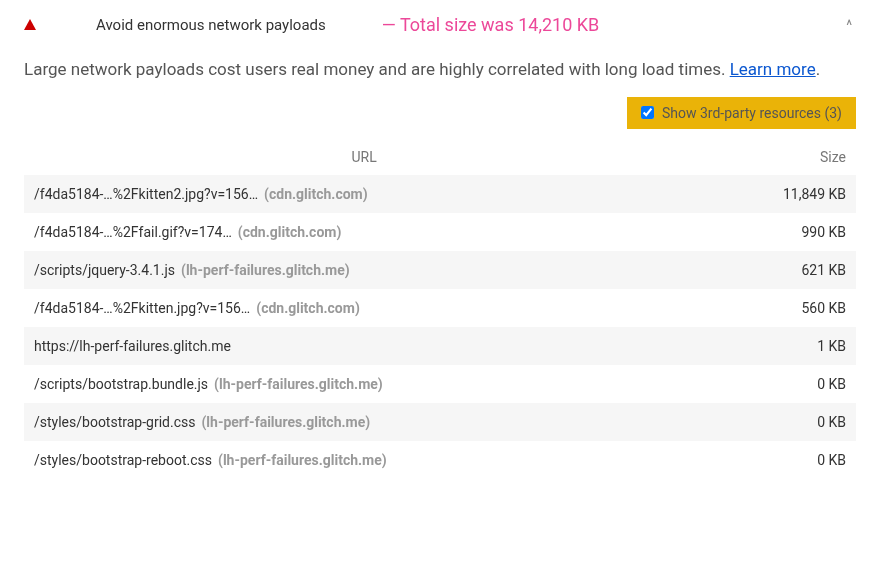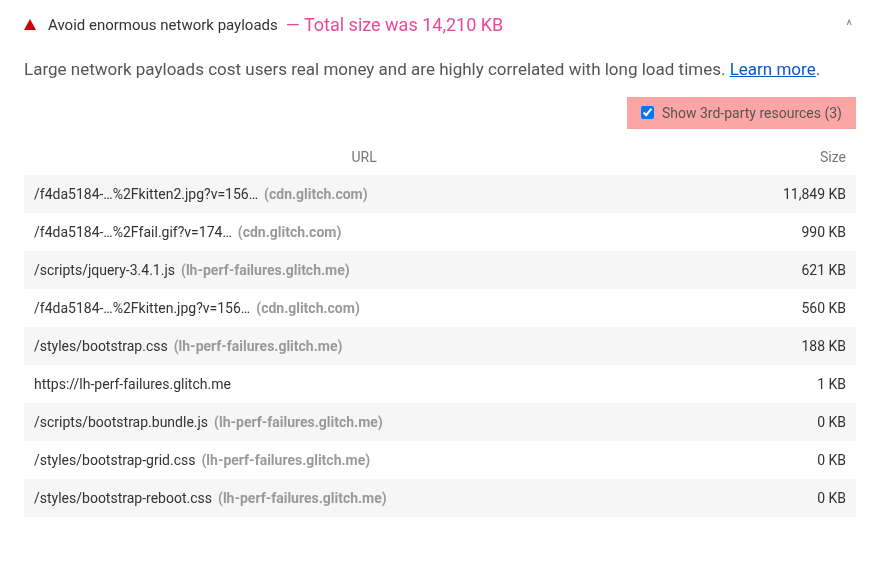--- a/index.html
+++ b/index.html
@@ -9,20 +9,21 @@
       color: #333;
       background: #fff;
       width: 880px;
       padding: 8px 24px 20px 24px;
     }
     .audit-header {
       display: flex;
       align-items: center;
       padding: 6px 0;
       cursor: pointer;
+      gap: 48px;
     }
     .triangle-icon {
       width: 0;
       height: 0;
       border-left: 6px solid transparent;
       border-right: 6px solid transparent;
       border-bottom: 11px solid #cc0000;
       margin-right: 12px;
       flex-shrink: 0;
     }
@@ -53,21 +54,21 @@
       color: #0b57d0;
       text-decoration: underline;
       cursor: pointer;
     }
     .thirdparty-row {
       display: flex;
       justify-content: flex-end;
       margin-bottom: 10px;
     }
     .thirdparty-box {
-      background: #fca5a5;
+      background: #eab308;
       padding: 8px 14px;
       display: flex;
       align-items: center;
       color: #555;
       font-size: 14px;
       cursor: pointer;
     }
     .thirdparty-box input {
       margin-right: 8px;
     }
@@ -145,24 +146,20 @@
       </tr>
       <tr>
         <td><span>/scripts/jquery-3.4.1.js</span><span class="url-host">(lh-perf-failures.glitch.me)</span></td>
         <td class="size-cell">621 KB</td>
       </tr>
       <tr>
         <td><span>/f4da5184-…%2Fkitten.jpg?v=156…</span><span class="url-host">(cdn.glitch.com)</span></td>
         <td class="size-cell">560 KB</td>
       </tr>
       <tr>
-        <td><span>/styles/bootstrap.css</span><span class="url-host">(lh-perf-failures.glitch.me)</span></td>
-        <td class="size-cell">188 KB</td>
-      </tr>
-      <tr>
         <td><span>https://lh-perf-failures.glitch.me</span></td>
         <td class="size-cell">1 KB</td>
       </tr>
       <tr>
         <td><span>/scripts/bootstrap.bundle.js</span><span class="url-host">(lh-perf-failures.glitch.me)</span></td>
         <td class="size-cell">0 KB</td>
       </tr>
       <tr>
         <td><span>/styles/bootstrap-grid.css</span><span class="url-host">(lh-perf-failures.glitch.me)</span></td>
         <td class="size-cell">0 KB</td>

